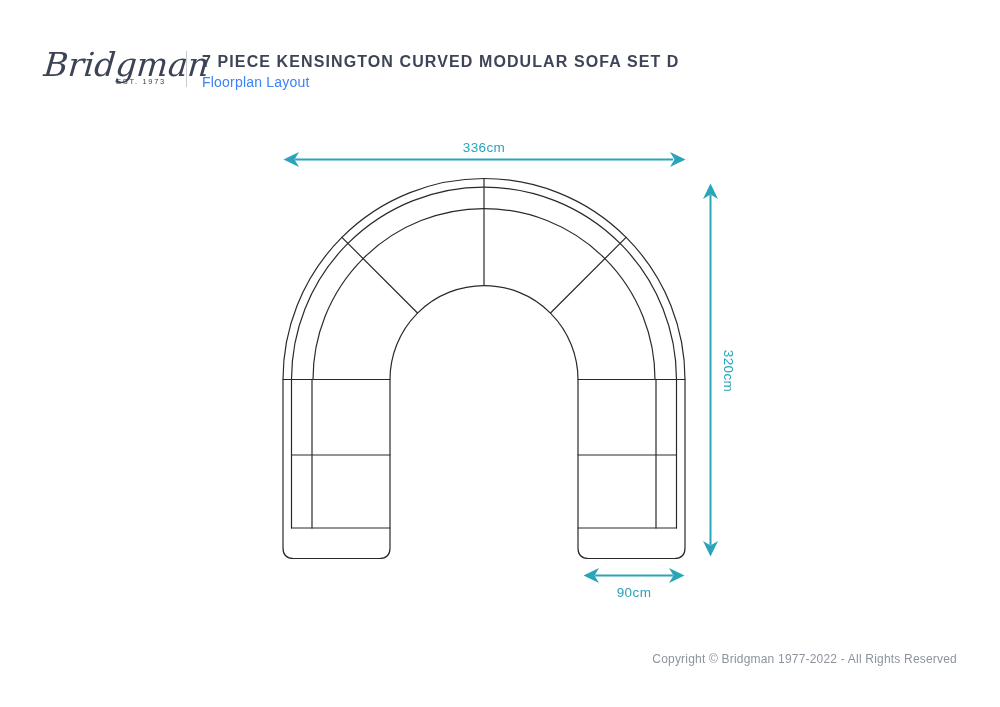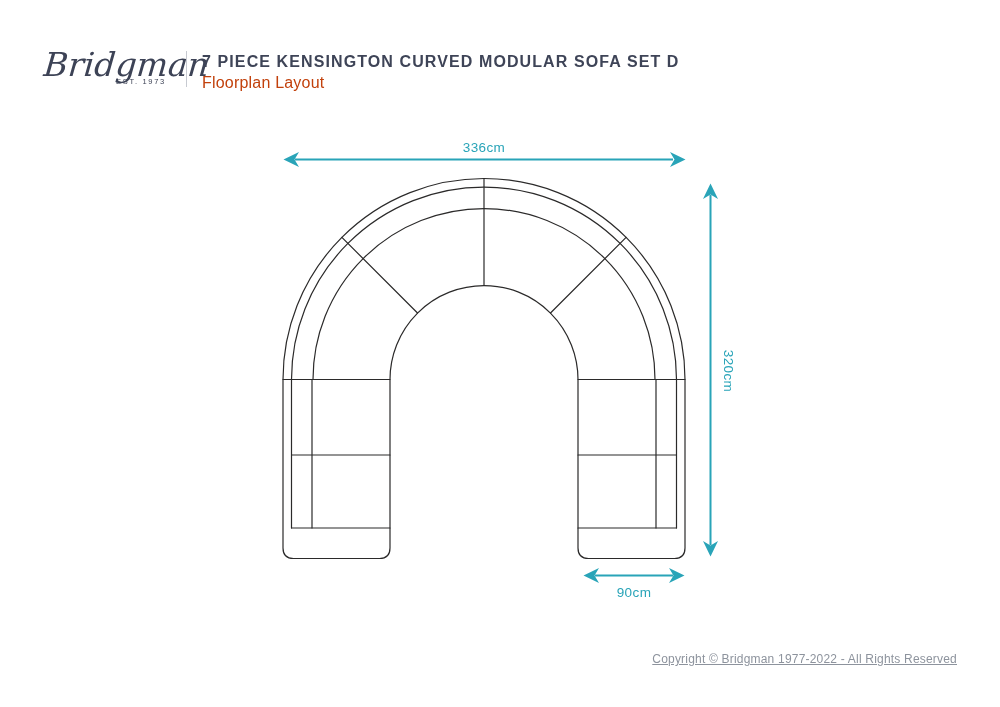--- a/index.html
+++ b/index.html
@@ -56,24 +56,24 @@
     font-size: 16px;
     font-weight: 600;
     letter-spacing: 1.1px;
     color: #3e4457;
     white-space: nowrap;
   }
   .page-subtitle {
     position: absolute;
     left: 202px;
     top: 74px;
-    font-size: 16px;
+    font-size: 14px;
     font-weight: 400;
     letter-spacing: 0.2px;
-    color: #c2410c;
+    color: #3b82f6;
     white-space: nowrap;
     text-align: right;
   }
 
   
   .floorplan-svg {
     position: absolute;
     left: 0;
     top: 0;
   }
@@ -102,21 +102,20 @@
 
   
   .copyright {
     position: absolute;
     right: 43px;
     top: 652px;
     font-size: 12px;
     letter-spacing: 0.2px;
     color: #8d939d;
     white-space: nowrap;
-    text-decoration: underline;
   }
 </style>
 </head>
 <body>
 
 <div id="page">
 
   <div class="brand">
     <div class="brand-script">Bridgman</div>
     <div class="brand-est">EST. 1973</div>

